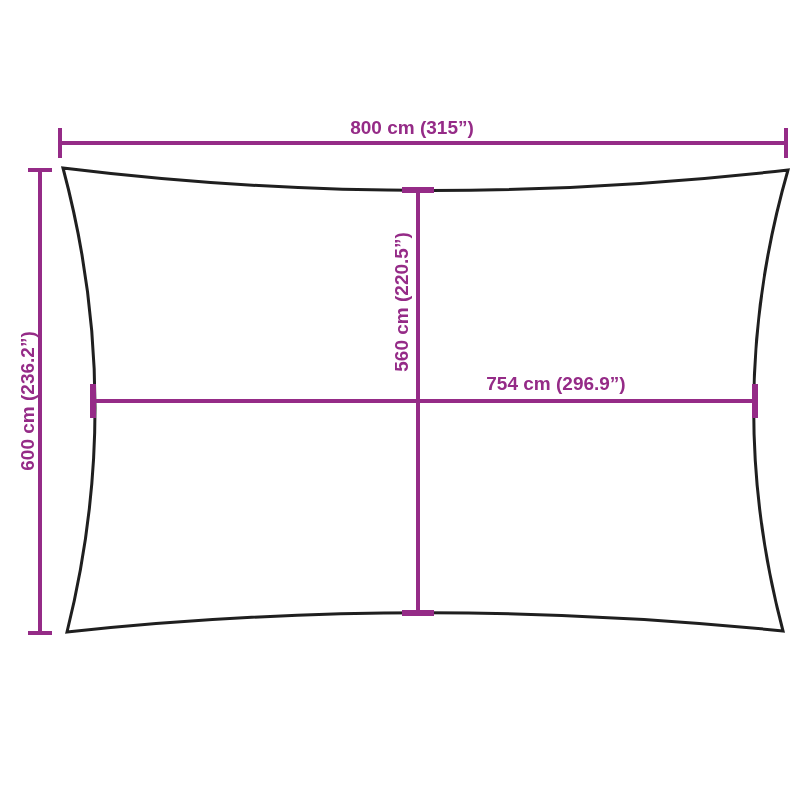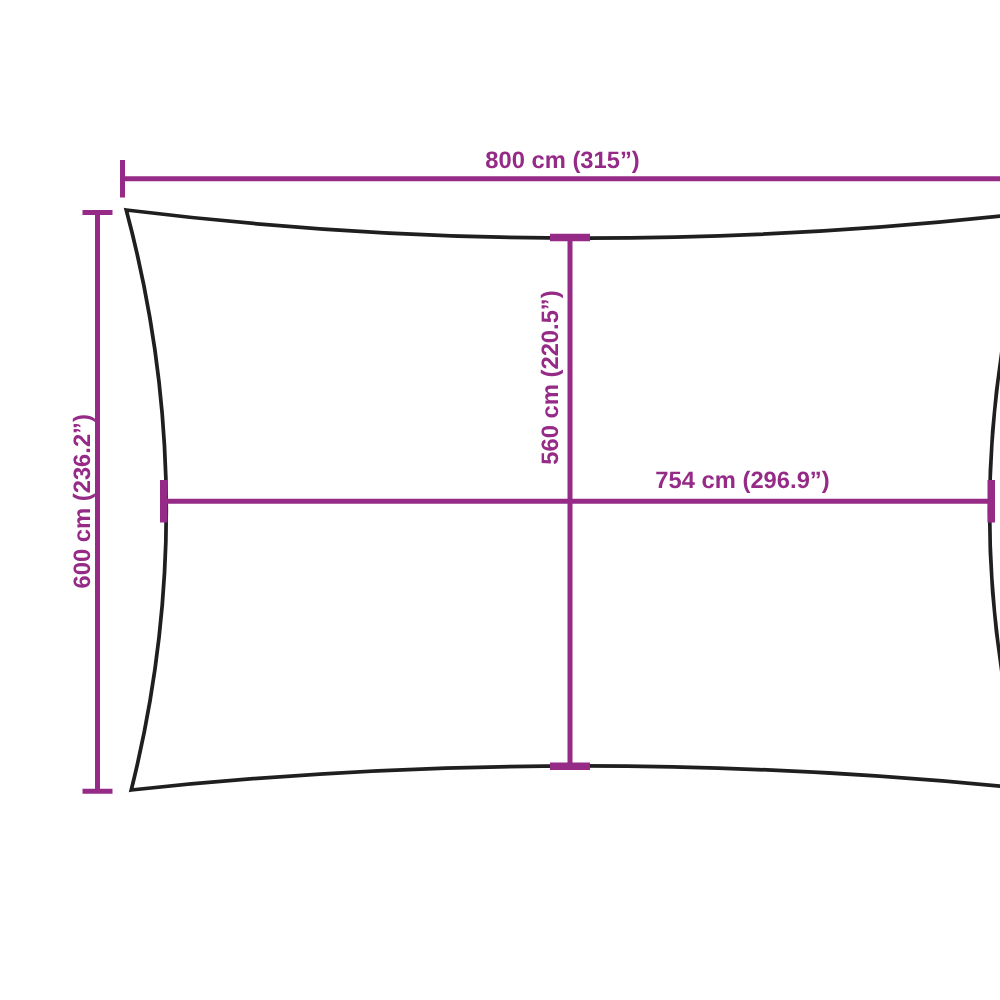--- a/index.html
+++ b/index.html
@@ -11,21 +11,20 @@
     height: 800px;
     background: var(--background, #ffffff);
     font-family: "Liberation Sans", sans-serif;
     overflow: hidden;
   }
   .canvas {
     position: relative;
     width: 700px;
     height: 800px;
     background: var(--background, #ffffff);
-    margin-left: 38px;
   }
   svg { display: block; }
   .sail-outline {
     fill: none;
     stroke: var(--outline, #1f1f1f);
     stroke-width: 3;
     stroke-linejoin: miter;
     stroke-miterlimit: 12;
   }
   .dim-line {

